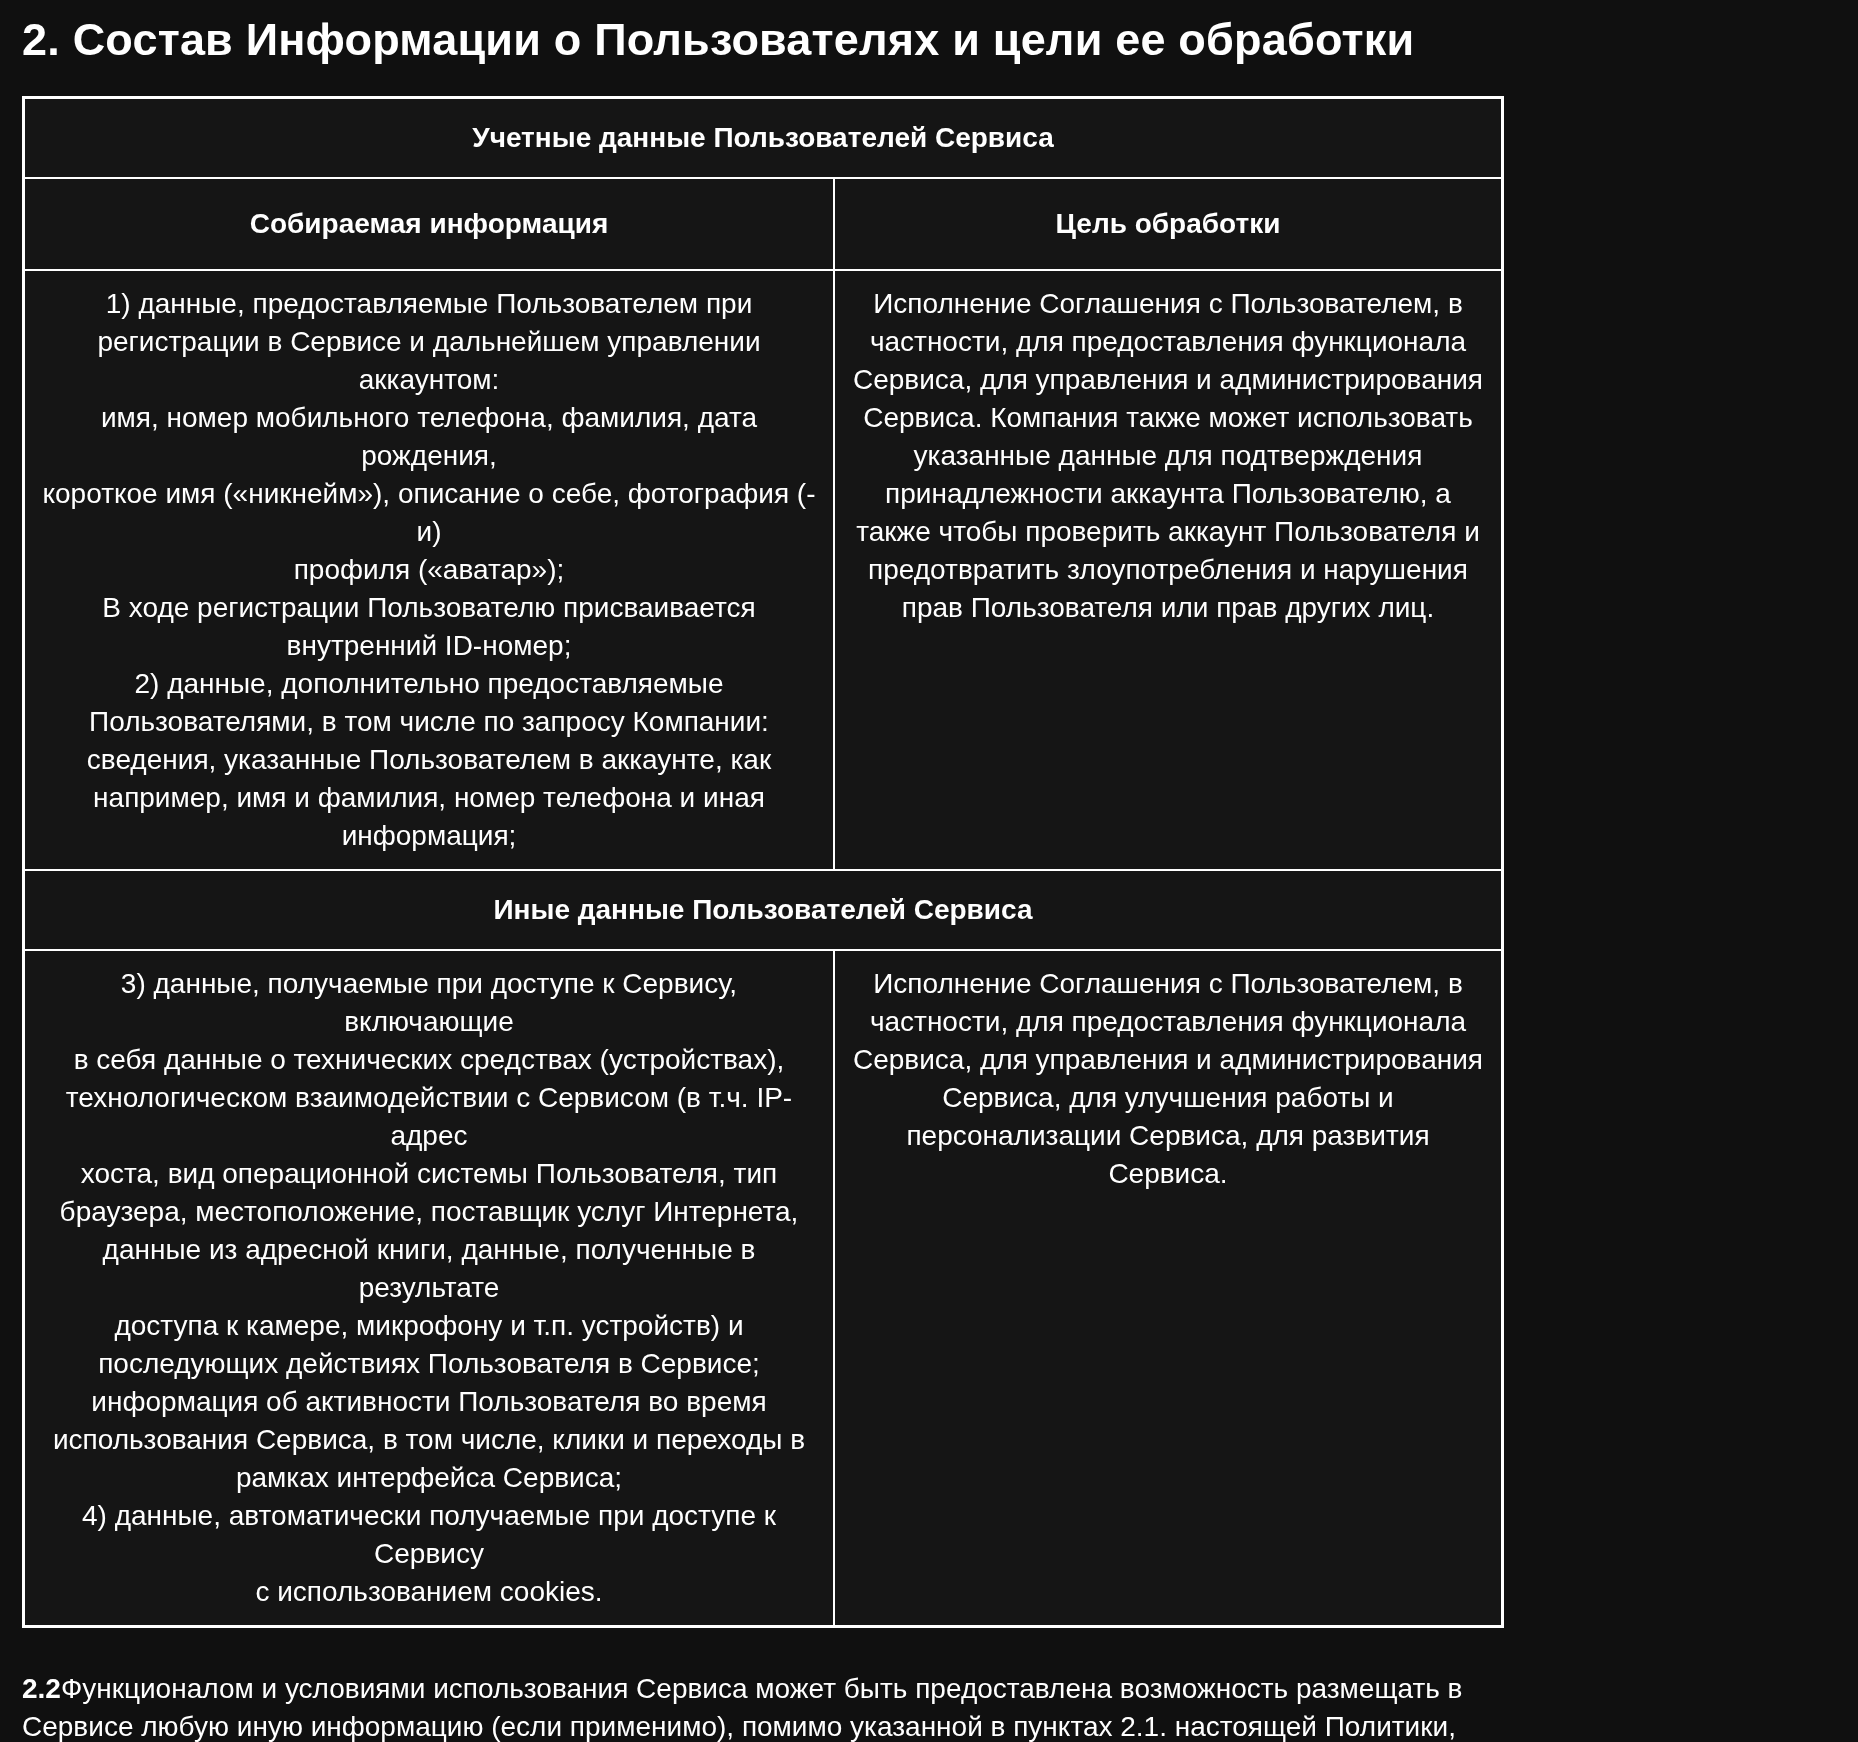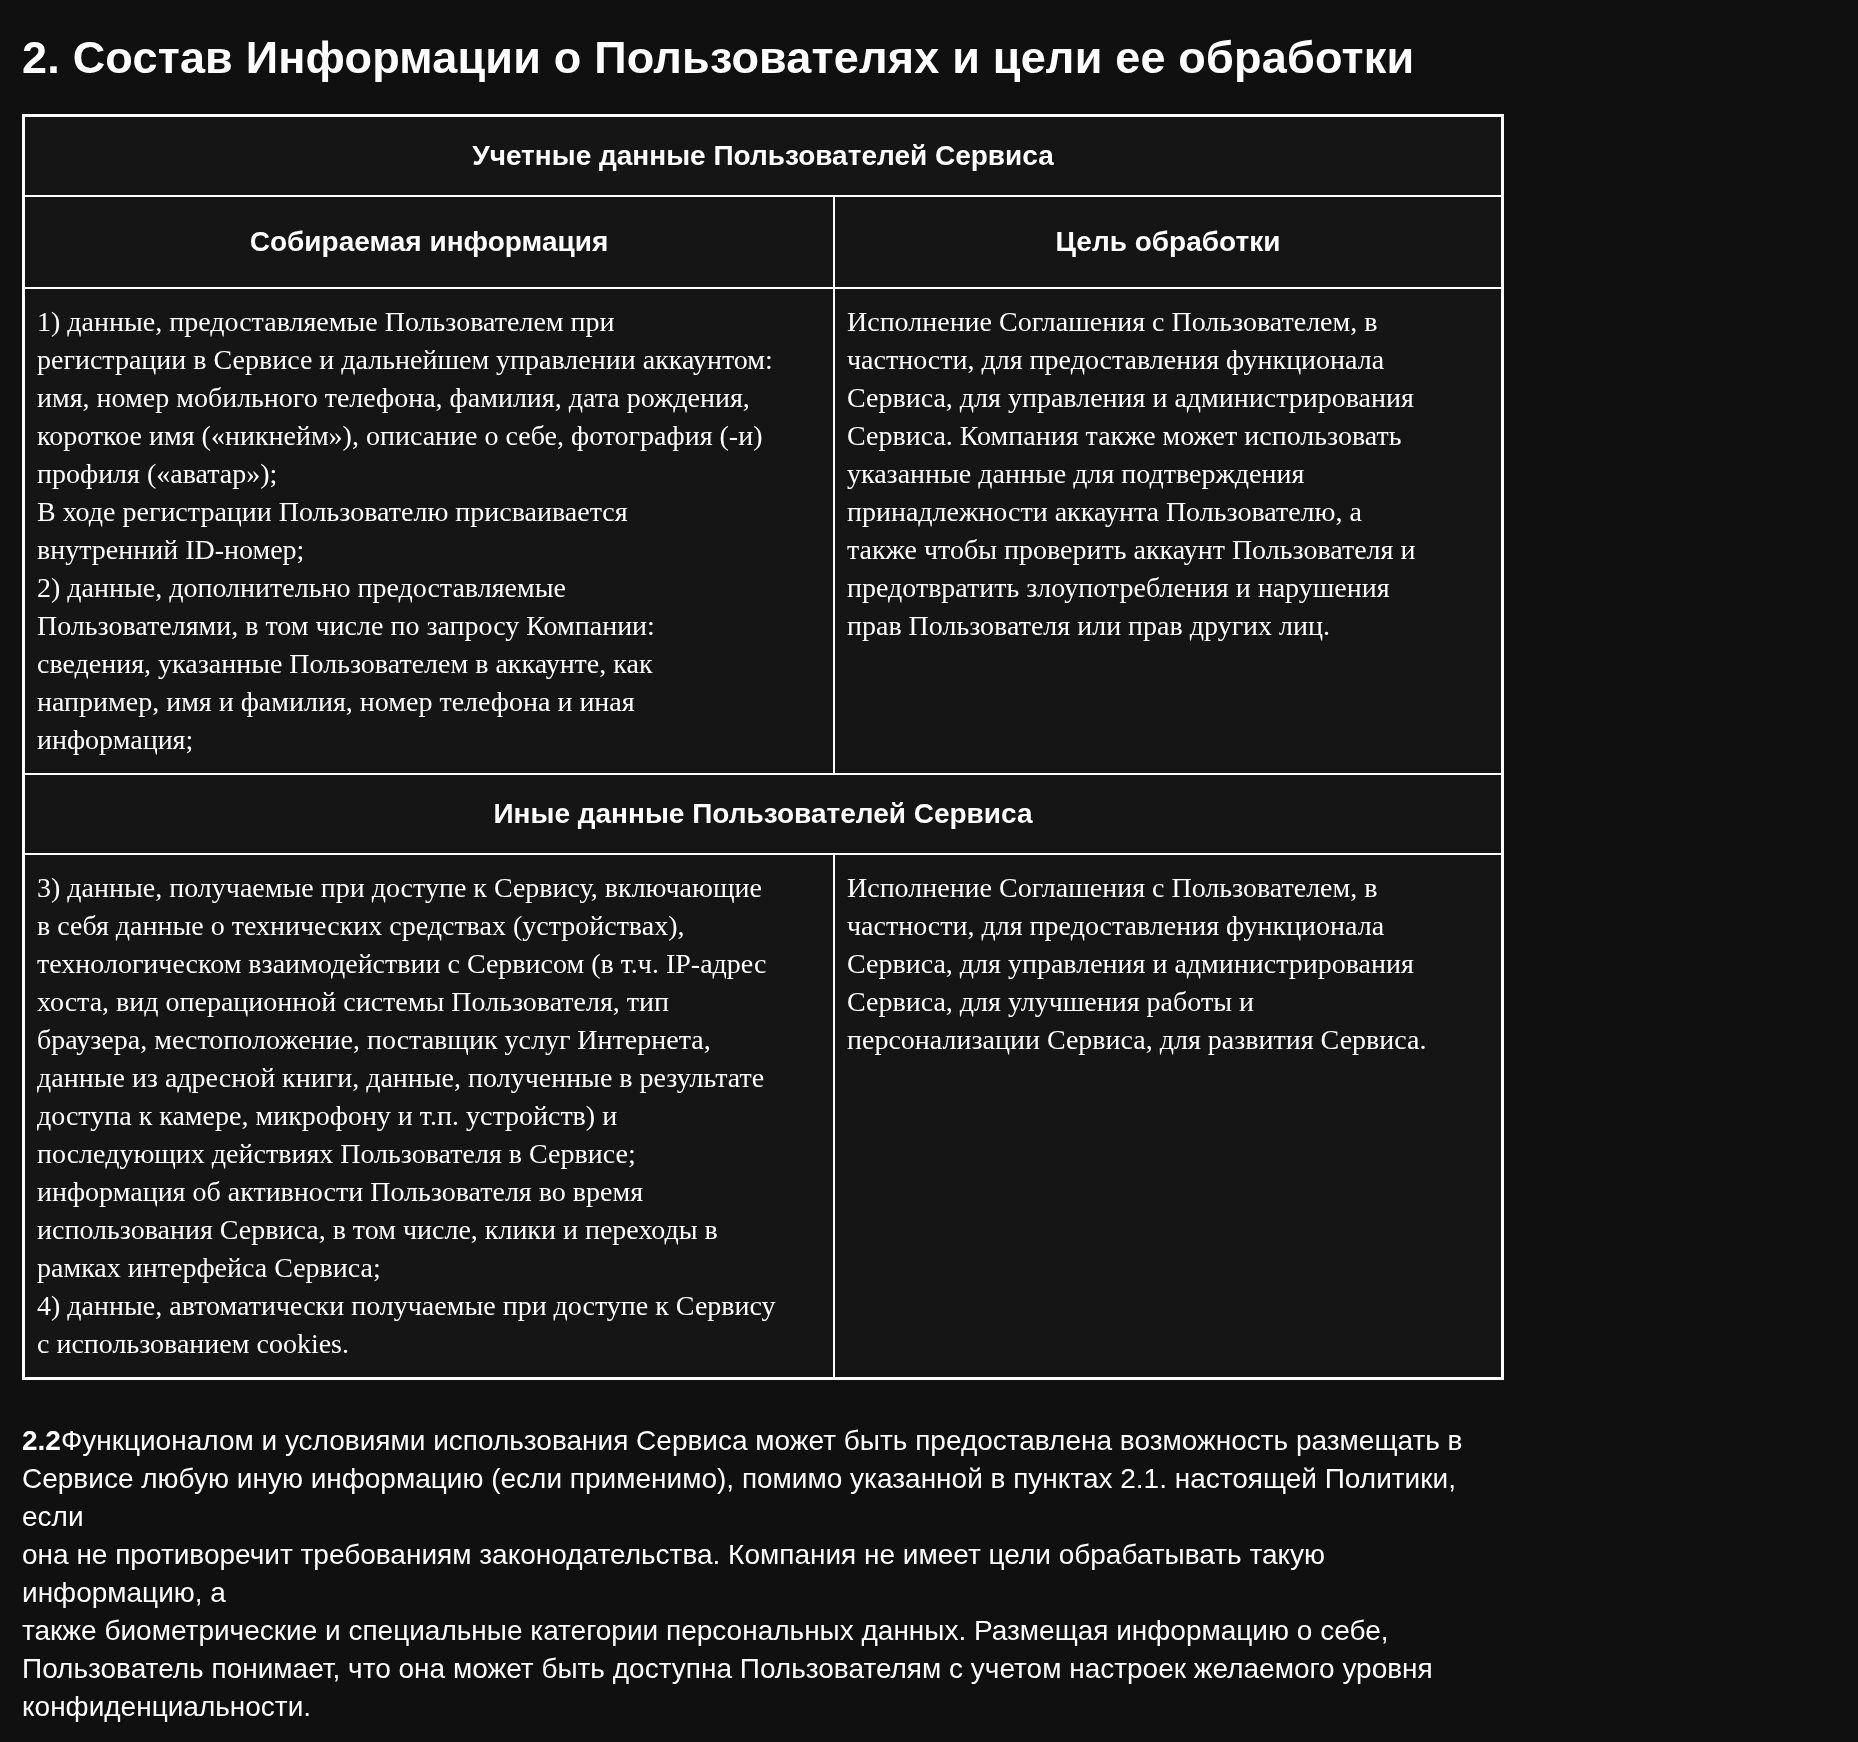--- a/index.html
+++ b/index.html
@@ -5,21 +5,21 @@
   html, body {
     margin: 0;
     padding: 0;
     background: #101010;
   }
   .page {
     position: relative;
     width: 1526px;
     height: 1742px;
     box-sizing: border-box;
-    padding: 32px 22px 0 22px;
+    padding: 14px 22px 0 22px;
     background: #101010;
     color: #ffffff;
     font-family: "Liberation Sans", sans-serif;
     overflow: hidden;
   }
   h1.doc-title {
     font-size: 45px;
     line-height: 52px;
     font-weight: 700;
     margin: 0 0 30px 0;
@@ -65,23 +65,22 @@
     vertical-align: middle;
   }
   td.section-header {
     font-weight: 700;
     text-align: center;
     padding: 20px 12px;
     vertical-align: middle;
   }
   td.body-cell {
     font-weight: 400;
-    text-align: left;
+    text-align: center;
     padding: 14px 12px;
-    font-family: Liberation Serif, serif;
   }
 </style>
 </head>
 <body>
 
 <div class="page">
 
   <h1 class="doc-title">2. Состав Информации о Пользователях и цели ее обработки</h1>
 
 

